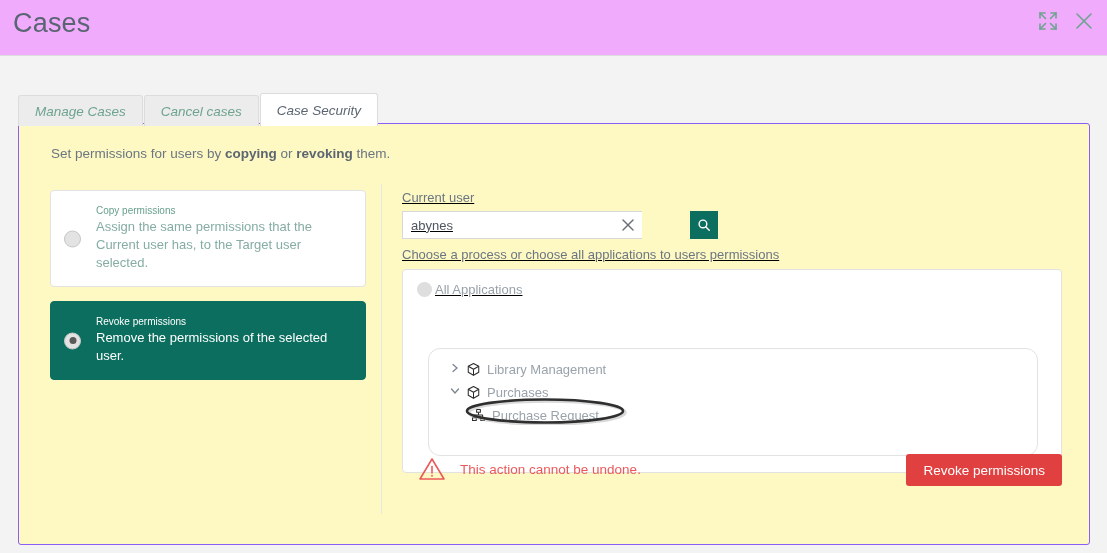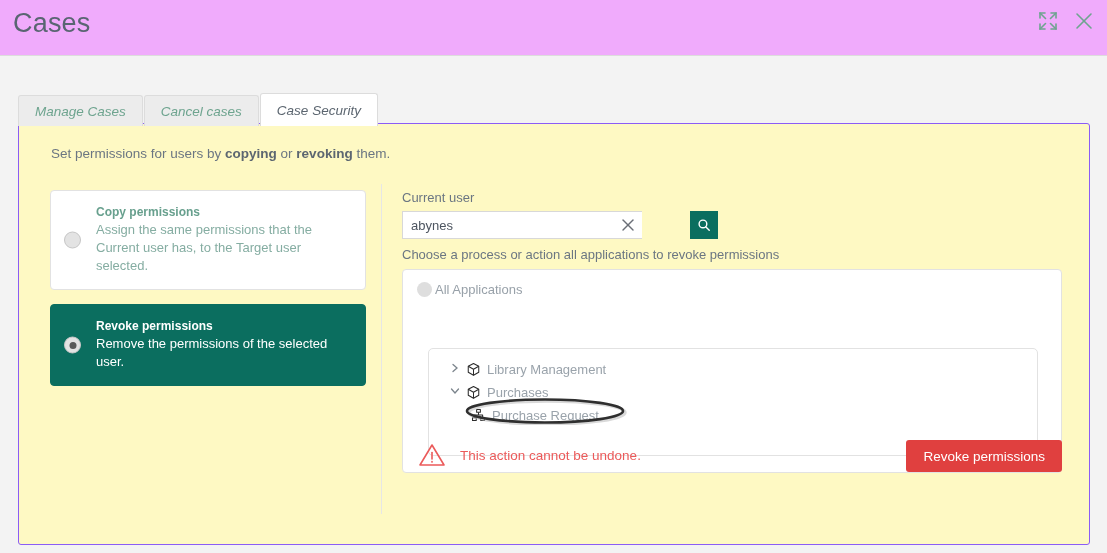--- a/index.html
+++ b/index.html
@@ -97,34 +97,34 @@
     width: 17px; height: 17px; border-radius: 50%;
     background: #e3e3e3;
     border: 1px solid #c6c6c6;
   }
   .opt-radio.on::after {
     content: ""; position: absolute;
     left: 50%; top: 50%; transform: translate(-50%,-50%);
     width: 7px; height: 7px; border-radius: 50%;
     background: #5a5a5a;
   }
-  .opt-title { font-size: 12px; font-weight: 700; margin-bottom: 2px; }
+  .opt-title { font-size: 10px; font-weight: 400; margin-bottom: 2px; }
   .opt-desc  { font-size: 13px; line-height: 18px; }
   .unselected .opt-title { color: #68a08e; }
   .unselected .opt-desc  { color: #85ada2; }
   .selected .opt-title, .selected .opt-desc { color: #ffffff; }
 
   
   .v-divider {
     position: absolute; left: 362px; top: 60px;
     width: 1px; height: 330px; background: #e6e6e6;
   }
 
   
-  .right-col { position: absolute; left: 383px; top: 66px; width: 660px; }
+  .right-col { position: absolute; left: 383px; top: 66px; width: 660px; text-decoration: underline; }
 
   .field-label { font-size: 13px; color: #6b7682; margin-bottom: 6px; }
 
   .search-row { display: flex; align-items: stretch; width: 316px; height: 28px; gap: 48px; }
   .search-input-wrap {
     position: relative; flex: 1;
     background: #fff;
     border: 1px solid #d8d8d8;
     border-right: none;
     display: flex; align-items: center;
@@ -171,21 +171,21 @@
     background: #00806b;
   }
   .mini-label { font-size: 13px; }
   .mini-label.off { color: #98a1a9; }
   .mini-label.on  { color: #1d8574; }
 
   .tree-box {
     position: absolute; left: 25px; top: 78px;
     width: 610px; height: 108px;
     border: 1px solid #e2e2e2;
-    border-radius: 5px;
+    border-radius: 12px;
     padding: 9px 0 0 0;
   }
   .tree-row {
     display: flex; align-items: center;
     height: 23px; padding-left: 20px;
     font-size: 13px; color: #9aa3ab;
     cursor: pointer;
   }
   .tree-row.child { padding-left: 42px; position: relative; }
   .chevron { width: 12px; margin-right: 5px; flex: none; display: block; }
@@ -193,21 +193,21 @@
 
   
   .annot-ellipse {
     position: absolute; left: 32px; top: 48px;
     width: 168px; height: 28px;
     pointer-events: none;
   }
 
   
   .footer-row {
-    position: absolute; left: 383px; top: 316px;
+    position: absolute; left: 383px; top: 330px;
     width: 660px; height: 40px;
   }
   .warn-wrap { display: flex; align-items: center; position: absolute; left: 16px; top: 2px; }
   .warn-icon { width: 28px; height: 26px; margin-right: 14px; display: block; }
   .warn-text { font-size: 13.5px; color: #eb5a5a; }
   .revoke-btn {
     position: absolute; right: 0; top: 0;
     height: 32px; padding: 0 17px;
     background: #e0403f; border: none; border-radius: 3px;
     color: #fff; font-size: 13.5px;
@@ -291,21 +291,21 @@
         </span>
       </div>
       <div class="search-btn">
         <svg viewBox="0 0 16 16" width="14" height="14" fill="none" stroke="#ffffff" stroke-width="1.6" stroke-linecap="round">
           <circle cx="6.8" cy="6.8" r="4.4"></circle>
             <path d="M10.2 10.2 L14 14"></path>
         </svg>
       </div>
     </div>
 
-    <div class="choose-label">Choose a process or action all applications to revoke permissions</div>
+    <div class="choose-label">Choose a process or choose all applications to users permissions</div>
 
     <div class="process-box">
 
       <div class="mini-radio-row">
         <span class="mini-radio"></span>
         <span class="mini-label off">All Applications</span>
       </div>
 
 
       <div class="tree-box">

